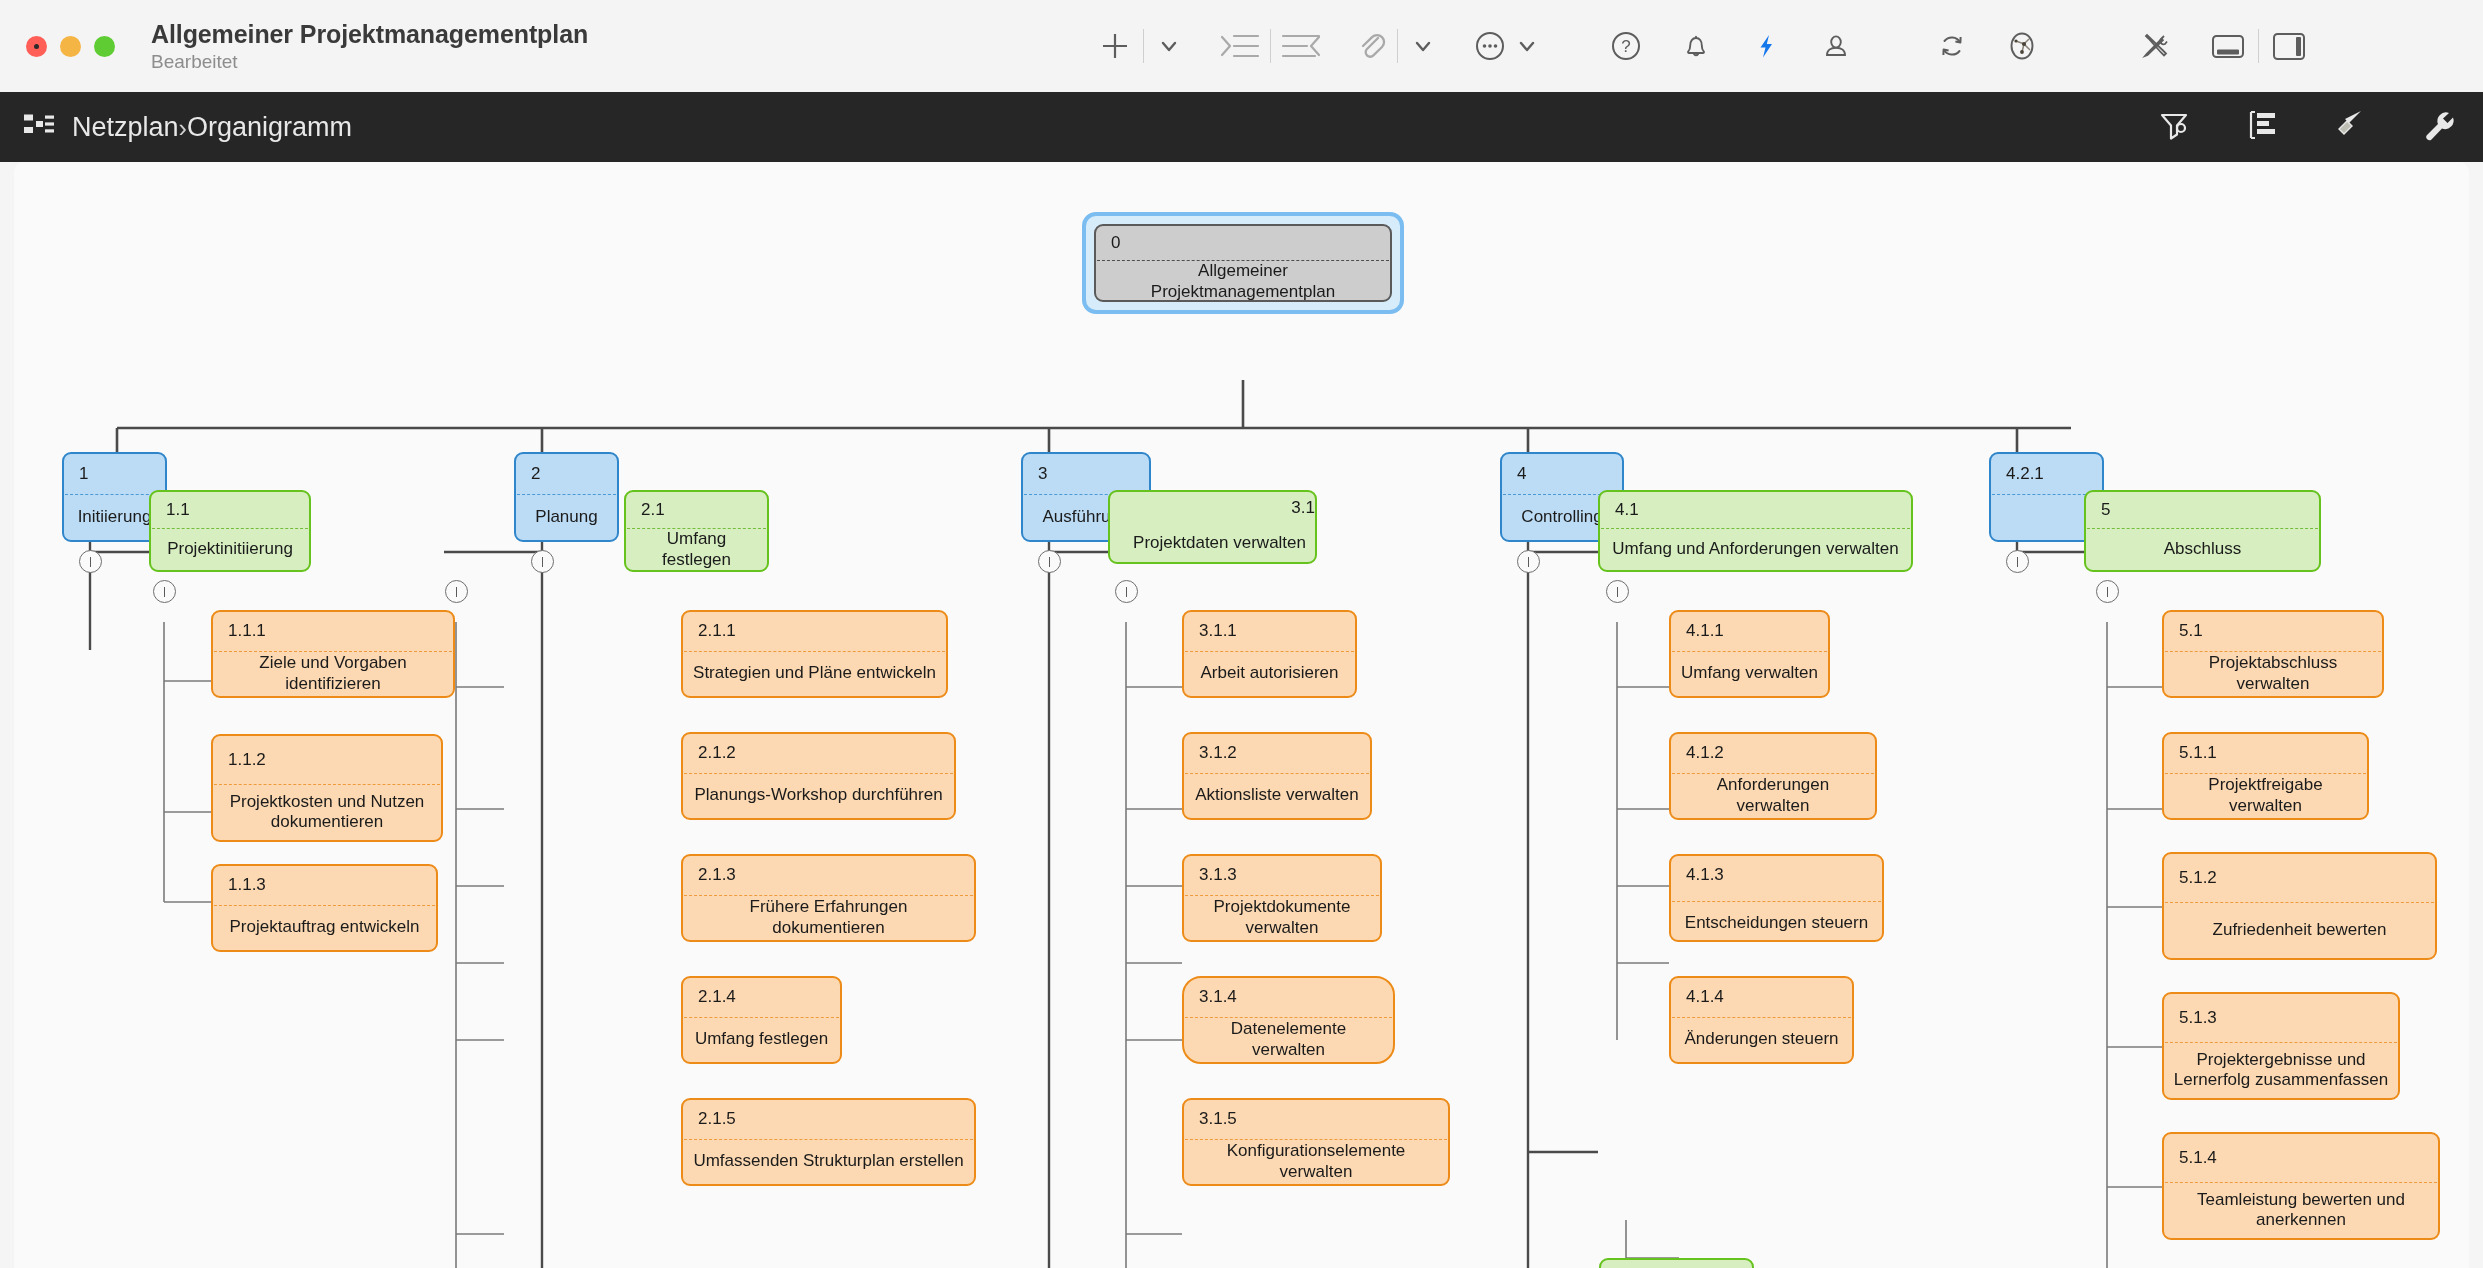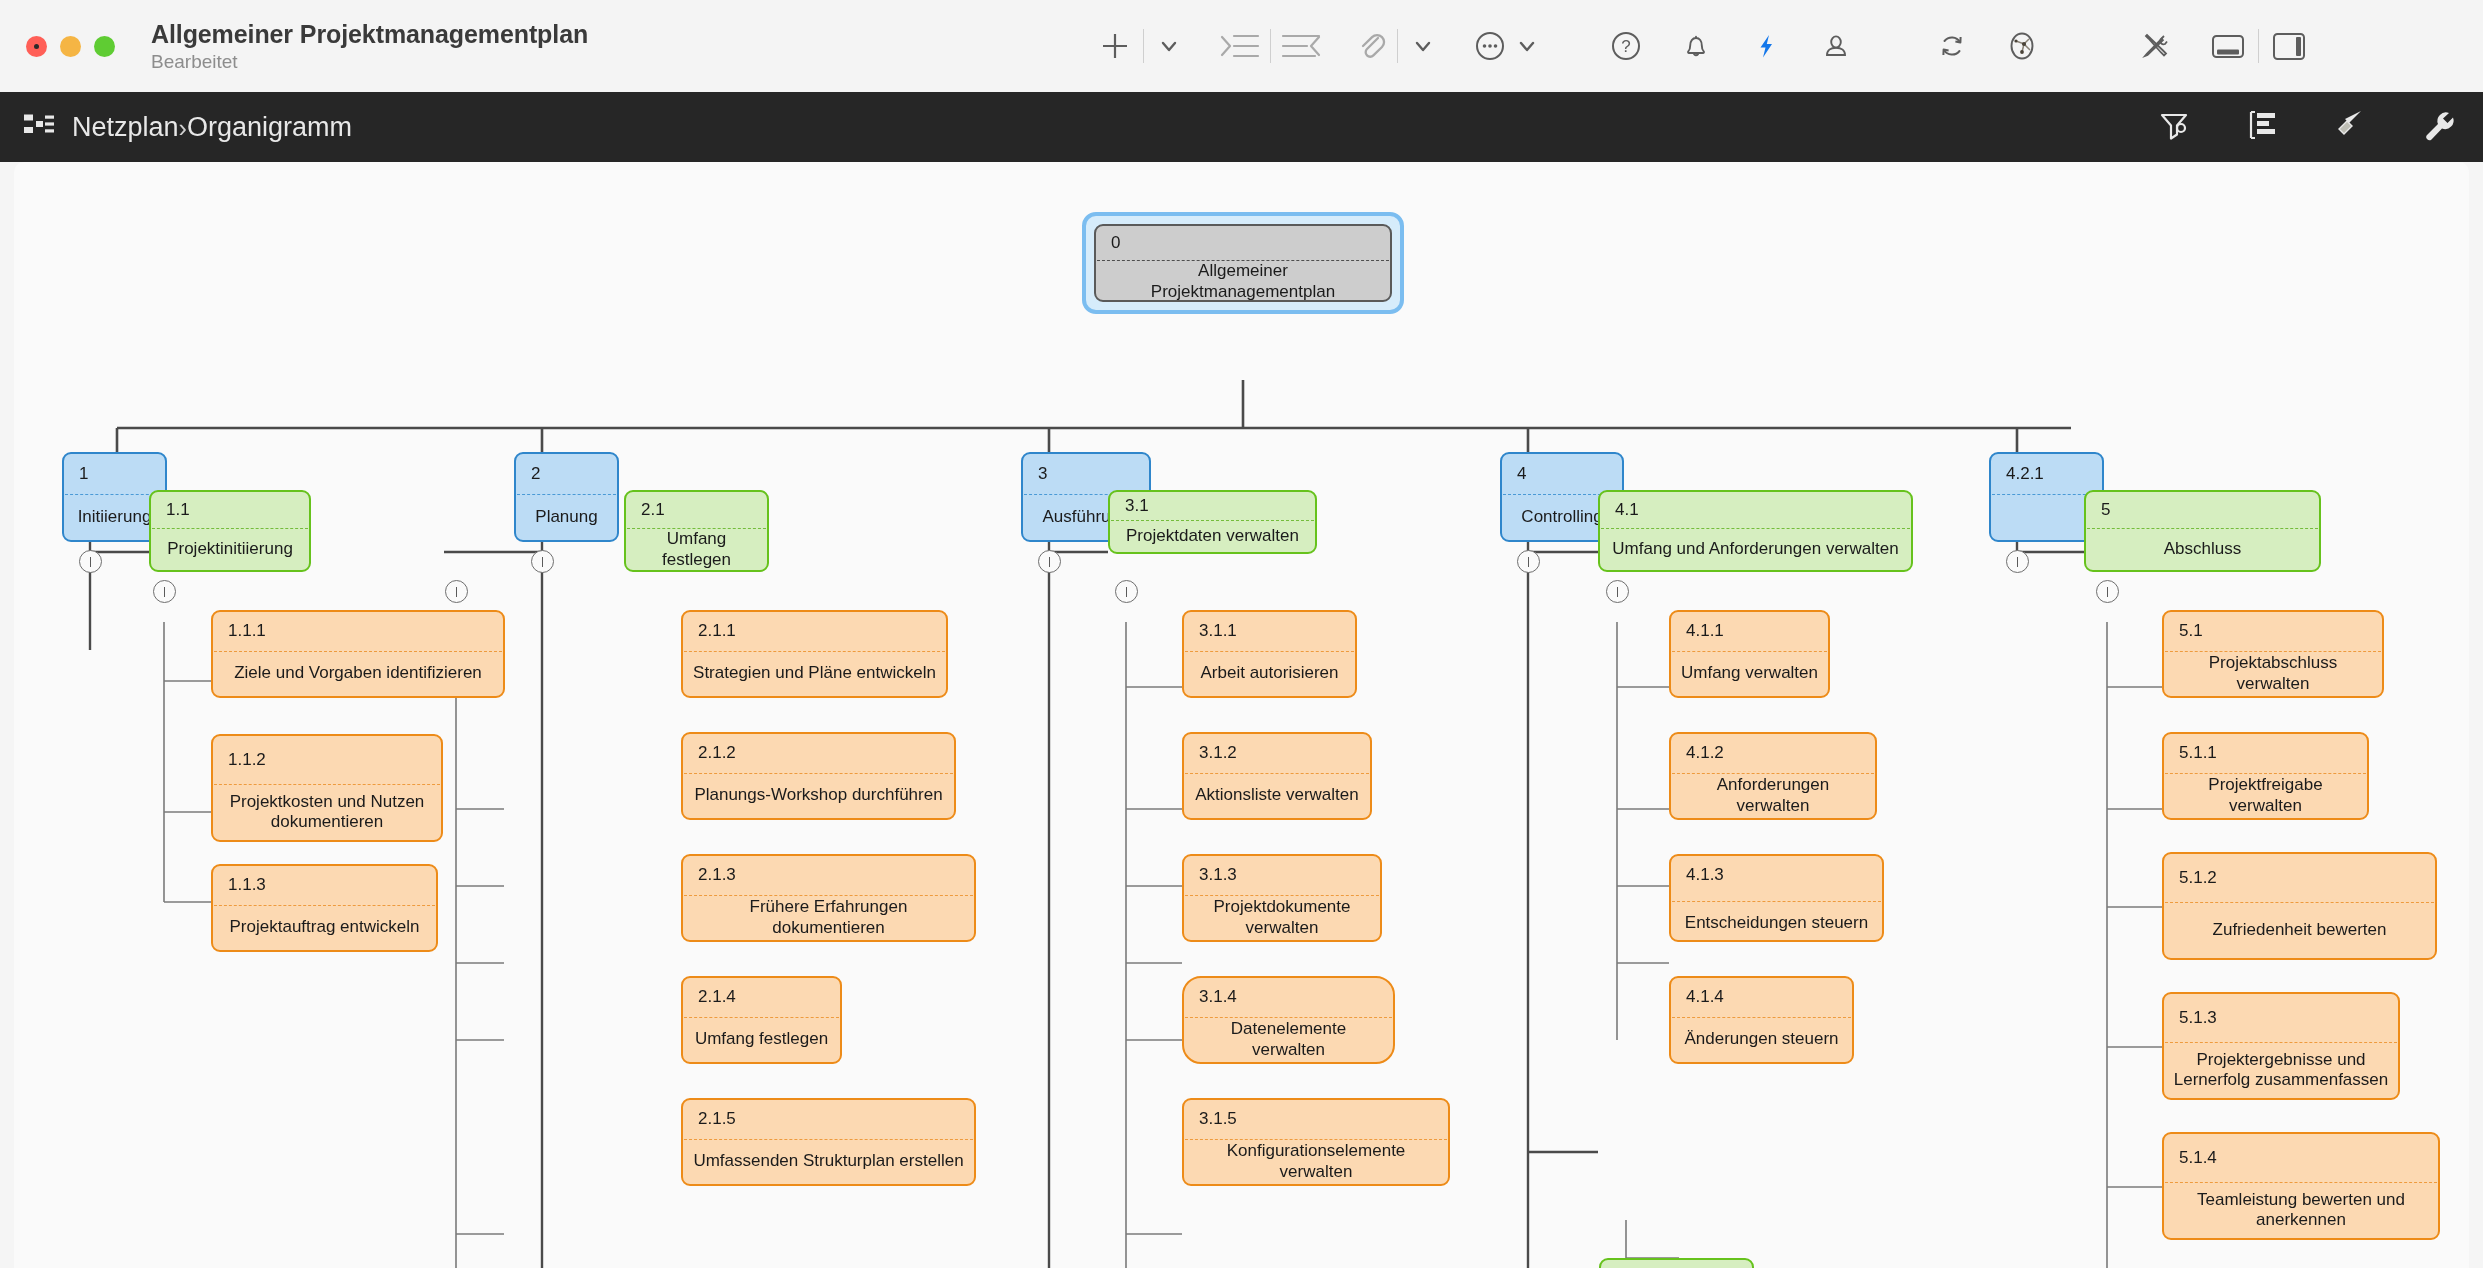--- a/index.html
+++ b/index.html
@@ -444,21 +444,21 @@
   </div>
   <div class="toggle" style="left:139px; top:418px;"></div>
 
   <div class="node green" style="left:610px; top:328px; width:145px; height:82px;">
     <div class="id">2.1</div>
     <div class="divider"></div>
     <div class="label">Umfang festlegen</div>
   </div>
   <div class="toggle" style="left:431px; top:418px;"></div>
 
-  <div class="node green" style="left:1094px; top:328px; width:209px; height:64px;">
+  <div class="node green" style="left:1094px; top:328px; width:209px; height:74px;align-items:flex-end;">
     <div class="id">3.1</div>
     <div class="divider"></div>
     <div class="label">Projektdaten verwalten</div>
   </div>
   <div class="toggle" style="left:1101px; top:418px;"></div>
 
   <div class="node green" style="left:1584px; top:328px; width:315px; height:82px;">
     <div class="id">4.1</div>
     <div class="divider"></div>
     <div class="label">Umfang und Anforderungen verwalten</div>
@@ -470,21 +470,21 @@
 
   </div>
 
   <div class="node green" style="left:2070px; top:328px; width:237px; height:82px;">
     <div class="id">5</div>
     <div class="divider"></div>
     <div class="label">Abschluss</div>
   </div>
   <div class="toggle" style="left:2082px; top:418px;"></div>
 
-  <div class="node orange" style="left:197px; top:448px; width:294px; height:88px;">
+  <div class="node orange" style="left:197px; top:448px; width:244px; height:88px;">
     <div class="id">1.1.1</div>
     <div class="divider"></div>
     <div class="label">Ziele und Vorgaben identifizieren</div>
   </div>
   <div class="node orange" style="left:197px; top:572px; width:232px; height:108px;">
     <div class="id">1.1.2</div>
     <div class="divider"></div>
     <div class="label">Projektkosten und Nutzen dokumentieren</div>
   </div>
   <div class="node orange" style="left:197px; top:702px; width:227px; height:88px;">

